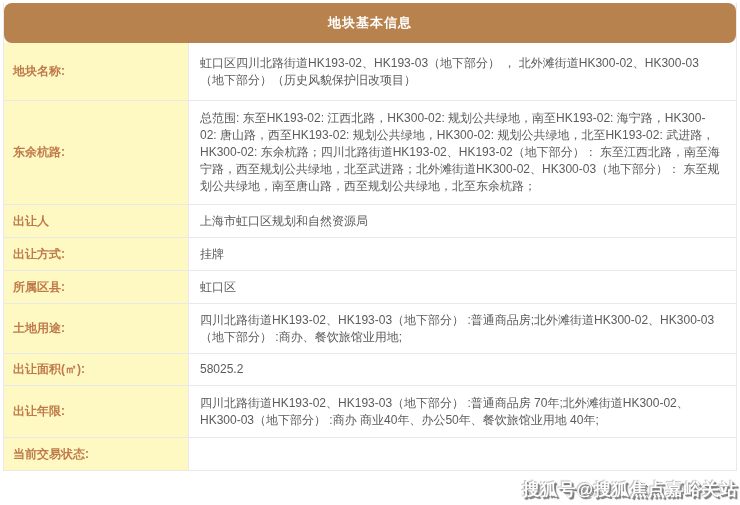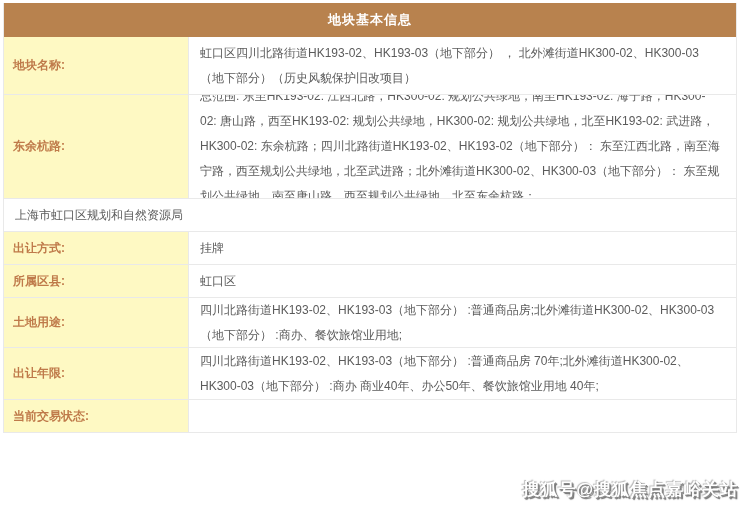--- a/index.html
+++ b/index.html
@@ -20,29 +20,30 @@
     position: absolute;
     left: 3px;
     top: 3px;
     width: 734px;
     border-left: 1px solid #e9e9e9;
     border-right: 1px solid #e9e9e9;
     border-bottom: 1px solid #e9e9e9;
     box-sizing: border-box;
   }
   .table-header {
-    height: 34px;
+    height: 40px;
     background: #b8824e;
     color: #ffffff;
     font-size: 13px;
     font-weight: bold;
     display: flex;
     align-items: center;
     justify-content: center;
     letter-spacing: 1px;
+    border-radius: 8px;
   }
   .row {
     display: flex;
     border-bottom: 1px solid #e9e9e9;
     box-sizing: border-box;
     overflow: hidden;
   }
   .row:last-child { border-bottom: none; }
   .cell { box-sizing: border-box; overflow: hidden; }
   .label {
@@ -56,21 +57,21 @@
     display: flex;
     align-items: center;
     padding: 0 8px 0 9px;
     line-height: 15px;
   }
   .value {
     flex: 1;
     background: #ffffff;
     color: #5b5b5b;
     font-size: 12px;
-    line-height: 25px;
+    line-height: 17px;
     display: flex;
     align-items: center;
     padding: 4px 14px 4px 11px;
   }
   .watermark {
     position: absolute;
     right: 2px;
     bottom: 4px;
     font-size: 17px;
     font-weight: bold;
@@ -97,38 +98,43 @@
       <div class="cell label">地块名称:</div>
       <div class="cell value">虹口区四川北路街道HK193-02、HK193-03（地下部分） ， 北外滩街道HK300-02、HK300-03（地下部分）（历史风貌保护旧改项目）</div>
     </div>
 
     <div class="row" style="height:104px">
       <div class="cell label">东余杭路:</div>
       <div class="cell value">总范围: 东至HK193-02: 江西北路，HK300-02: 规划公共绿地，南至HK193-02: 海宁路，HK300-02: 唐山路，西至HK193-02: 规划公共绿地，HK300-02: 规划公共绿地，北至HK193-02: 武进路，HK300-02: 东余杭路；四川北路街道HK193-02、HK193-02（地下部分）： 东至江西北路，南至海宁路，西至规划公共绿地，北至武进路；北外滩街道HK300-02、HK300-03（地下部分）： 东至规划公共绿地，南至唐山路，西至规划公共绿地，北至东余杭路；</div>
     </div>
 
     <div class="row" style="height:33px">
+      <div class="cell label">出让人</div>
       <div class="cell value">上海市虹口区规划和自然资源局</div>
     </div>
 
     <div class="row" style="height:33px">
       <div class="cell label">出让方式:</div>
       <div class="cell value">挂牌</div>
     </div>
 
     <div class="row" style="height:33px">
       <div class="cell label">所属区县:</div>
       <div class="cell value">虹口区</div>
     </div>
 
     <div class="row" style="height:50px">
       <div class="cell label">土地用途:</div>
       <div class="cell value">四川北路街道HK193-02、HK193-03（地下部分） :普通商品房;北外滩街道HK300-02、HK300-03（地下部分） :商办、餐饮旅馆业用地;</div>
     </div>
 
+    <div class="row" style="height:32px">
+      <div class="cell label">出让面积(㎡):</div>
+      <div class="cell value">58025.2</div>
+    </div>
 
 
     <div class="row" style="height:52px">
       <div class="cell label">出让年限:</div>
       <div class="cell value">四川北路街道HK193-02、HK193-03（地下部分） :普通商品房 70年;北外滩街道HK300-02、HK300-03（地下部分） :商办 商业40年、办公50年、餐饮旅馆业用地 40年;</div>
     </div>
 
     <div class="row" style="height:32px">
       <div class="cell label">当前交易状态:</div>
     </div>

